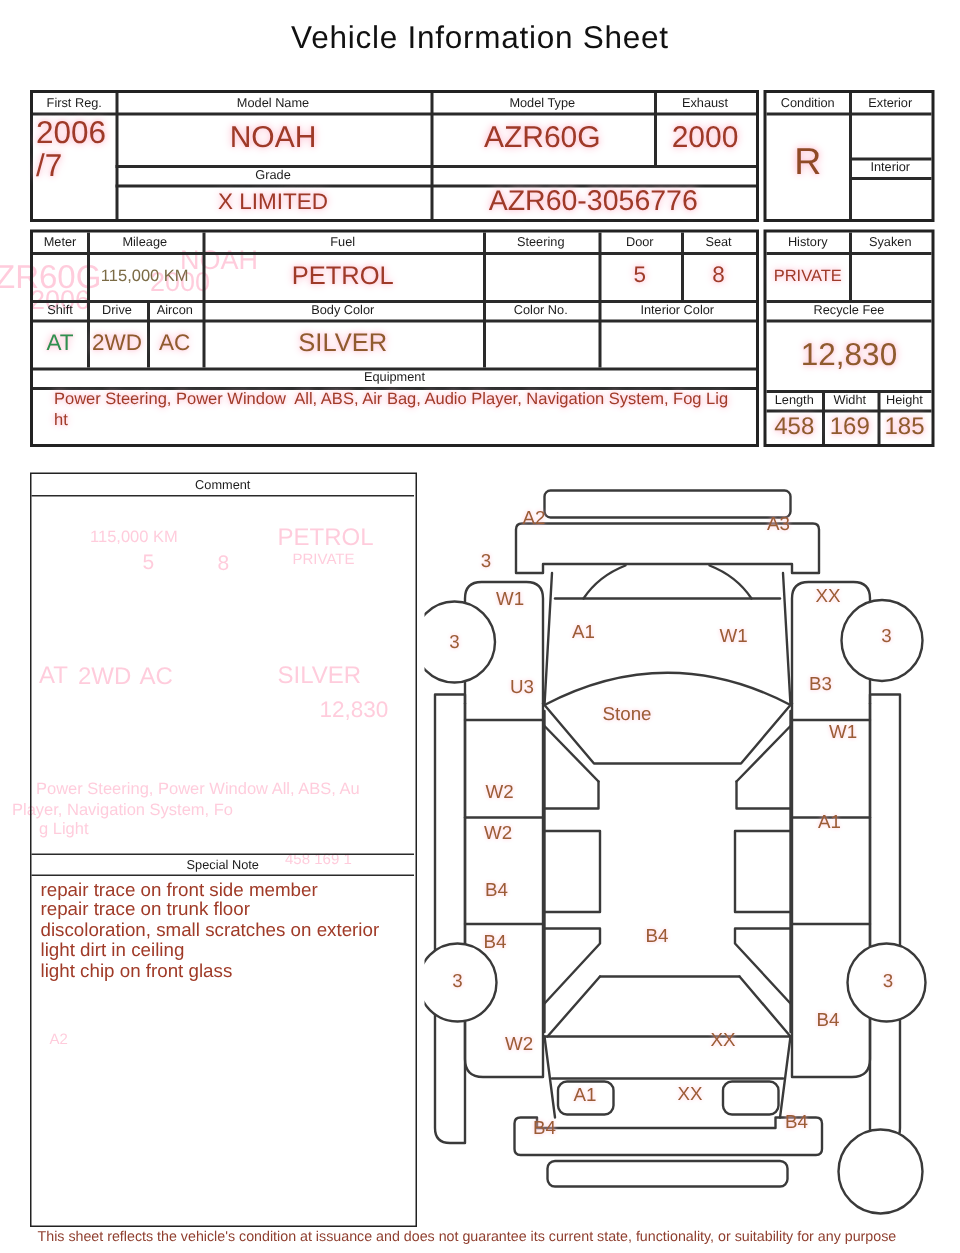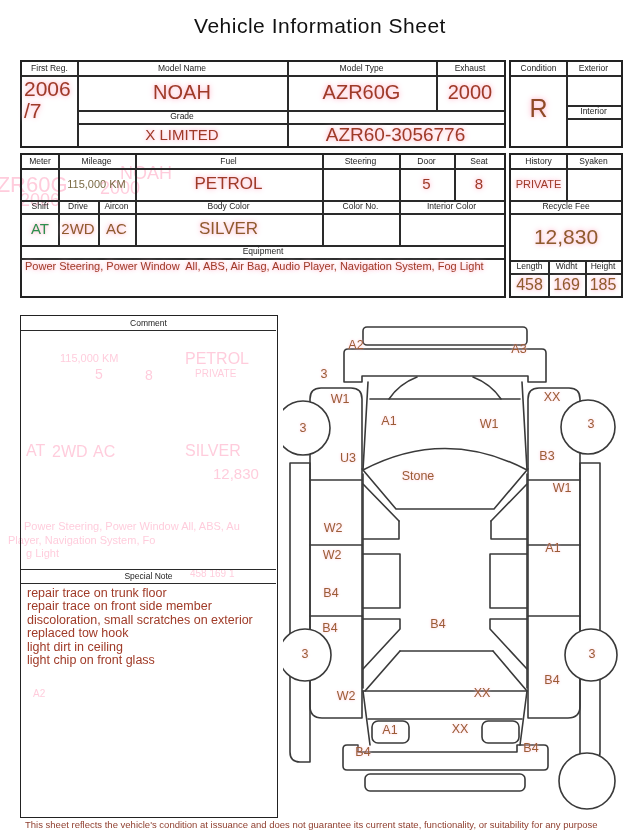--- a/index.html
+++ b/index.html
@@ -12,21 +12,21 @@
   .ln{position:absolute;background:#2a2a2a;}
   .hdr{position:absolute;font-size:8.5px;color:#1c1c1c;text-align:center;line-height:13px;
        white-space:nowrap;overflow:hidden;}
   .cell{position:absolute;text-align:center;white-space:nowrap;}
   .glow{text-shadow:0 0 2px #ffd2de,0 0 5px #ffc0d2,0 0 8px #ffd9e4;}
   .red{color:#9e3a28;}
   .brown{color:#8f5b2e;}
   .olive{color:#7b6b45;}
   .green{color:#2f8f4e;}
   .equip{position:absolute;font-size:11px;line-height:13.5px;color:#a03b28;text-align:left;
-         padding:2px 3px;box-sizing:border-box;word-break:break-all;white-space:pre-wrap;}
+         padding:2px 14px;box-sizing:border-box;word-break:break-all;white-space:pre-wrap;}
   .note-line{font-size:12.5px;line-height:13.4px;color:#a03b28;}
   .notes-wrap{position:absolute;left:6px;top:271px;width:232px;text-align:left;}
   .footer{position:absolute;left:25px;top:819px;width:600px;font-size:9.5px;color:#8f3e2e;}
   .ghost{position:absolute;color:#ffa4c0;opacity:.55;white-space:nowrap;font-family:"Liberation Sans",sans-serif;}
   svg .outline{fill:none;stroke:#3a3a3a;stroke-width:1.6;stroke-linejoin:round;stroke-linecap:round;}
   svg .wheel{fill:#ffffff;stroke:#3a3a3a;stroke-width:1.6;}
   svg .dlabel{fill:#9c5c36;font-family:"Liberation Sans",sans-serif;font-size:12.5px;
               text-anchor:middle;dominant-baseline:middle;text-shadow:0 0 3px #ffc4d4;}
 </style>
 </head>
@@ -167,24 +167,23 @@
     <div class="cell brown glow" style="left:74px;top:118px;width:36px;font-size:16px;line-height:23px;">185</div>
   </div>
 
   <div class="box-thin" style="left:20px;top:315px;width:258px;height:503px;">
     <div class="hdr" style="left:0;top:0;width:255px;line-height:14px;">Comment</div>
     <div class="ln" style="left:0;top:14px;width:255px;height:1px;"></div>
     <div class="ln" style="left:0;top:253px;width:255px;height:1px;"></div>
     <div class="hdr" style="left:0;top:253px;width:255px;line-height:14px;">Special Note</div>
     <div class="ln" style="left:0;top:267px;width:255px;height:1px;"></div>
     <div class="notes-wrap" id="special-notes">
+        <div class="note-line">repair trace on front side member</div>
         <div class="note-line">repair trace on trunk floor</div>
-        <div class="note-line">repair trace on front side member</div>
         <div class="note-line">discoloration, small scratches on exterior</div>
-        <div class="note-line">replaced tow hook</div>
         <div class="note-line">light dirt in ceiling</div>
         <div class="note-line">light chip on front glass</div>
       </div>
   </div>
 
   <svg style="position:absolute;left:283px;top:312px;" width="352" height="500" viewBox="283 312 352 500">
     <g class="outline">
 
       <rect x="363" y="327" width="164" height="18" rx="4"></rect>
       <path d="M344,382 L344,353 Q344,349 348,349 L542,349 Q546,349 546,353 L546,382 L528,382 L528,376 L362,376 L362,382 Z"></path>

